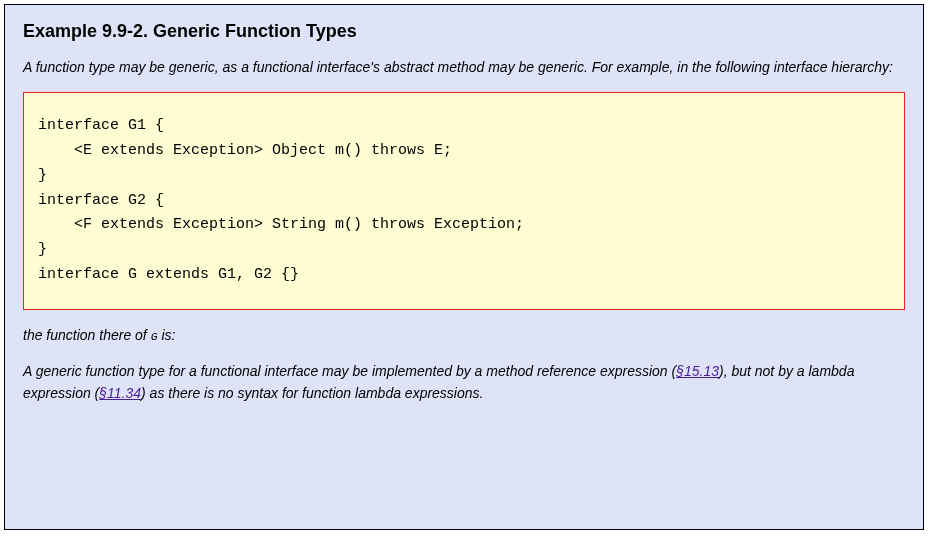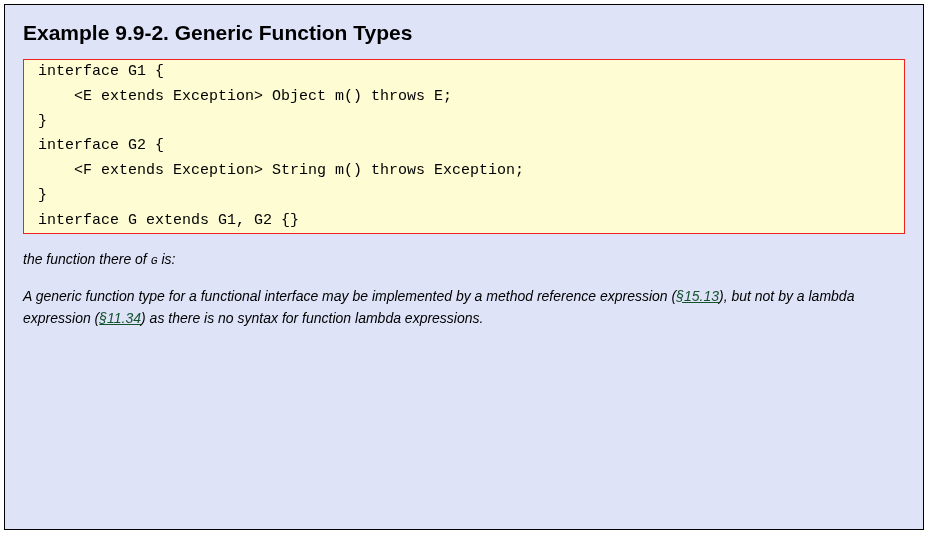--- a/index.html
+++ b/index.html
@@ -14,60 +14,61 @@
   .example-box {
     margin: 4px;
     width: 920px;
     height: 526px;
     border: 1px solid #000;
     background: #dee3f8;
     padding: 16px 18px 14px 18px;
   }
   .example-title {
     font-weight: bold;
-    font-size: 21px;
+    font-size: 18px;
     color: #000;
     margin-bottom: 14px;
   }
   .example-para {
     font-style: italic;
     font-size: 14px;
     color: #000;
     line-height: 1.6;
     margin-bottom: 14px;
   }
   .code-block {
     background: #fdfcd3;
     border: 1px solid #e22;
-    padding: 0 14px;
+    padding: 21px 14px;
     font-family: "Courier New", Courier, monospace;
     font-size: 15px;
     line-height: 1.65;
     white-space: pre;
     color: #000;
     margin-bottom: 14px;
   }
   .inline-code {
     font-family: "Courier New", Courier, monospace;
     font-style: italic;
     font-size: 11.5px;
   }
   .sect-link {
-    color: #14532d;
+    color: #4c1d95;
     text-decoration: underline;
     font-style: italic;
   }
 </style>
 </head>
 <body>
 
 <div class="example-box">
 
   <div class="example-title">Example 9.9-2. Generic Function Types</div>
 
+  <div class="example-para">A function type may be generic, as a functional interface's abstract method may be generic. For example, in the following interface hierarchy:</div>
 
   <div class="code-block">interface G1 {
     &lt;E extends Exception&gt; Object m() throws E;
 }
 interface G2 {
     &lt;F extends Exception&gt; String m() throws Exception;
 }
 interface G extends G1, G2 {}</div>
 
   <div class="example-para">

